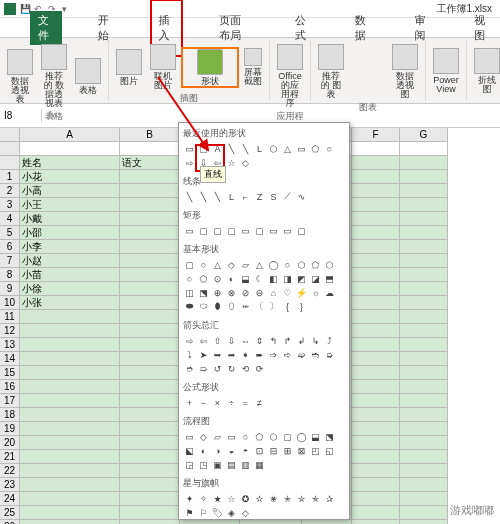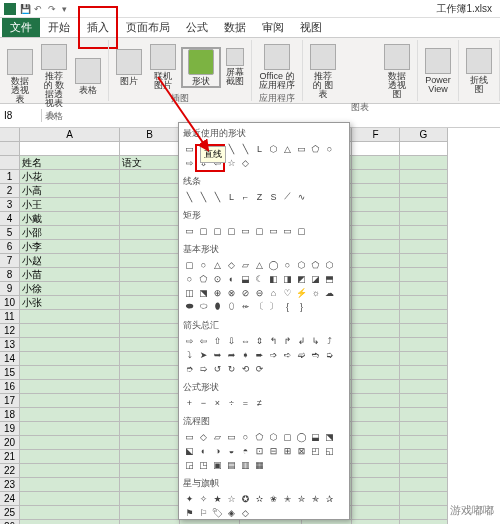--- a/index.html
+++ b/index.html
@@ -3,51 +3,51 @@
 <meta charset="utf-8">
 <style>
 * { margin: 0; padding: 0; box-sizing: border-box; font-family: "Microsoft YaHei", sans-serif; }
 body { width: 500px; height: 524px; background: #fff; overflow: hidden; font-size: 10px; position: relative; }
 .titlebar { height: 18px; background: #fff; display: flex; align-items: center; padding: 0 4px; border-bottom: 1px solid #ddd; }
 .titlebar .icon { width: 12px; height: 12px; background: #217346; margin-right: 4px; }
 .titlebar .quick { display: flex; gap: 4px; }
 .titlebar .quick span { width: 10px; height: 10px; display: inline-block; color: #666; font-size: 9px; }
 .titlebar .filename { position: absolute; right: 8px; font-size: 10px; color: #333; margin-left: 16px; }
 .menubar { height: 20px; background: #fff; display: flex; align-items: center; padding: 0 2px; border-bottom: 1px solid #ccc; }
-.menubar .tab { padding: 2px 8px; font-size: 11px; color: #333; cursor: pointer; }
+.menubar .tab { padding: 2px 8px; font-size: 11px; color: #333; cursor: pointer; margin-left: 28px; }
 .menubar .tab.file { background: #217346; color: #fff; }
 .menubar .tab.active { border: 2px solid #d00; padding: 12px 7px; }
 .ribbon { height: 66px; background: #f3f2f1; display: flex; align-items: stretch; border-bottom: 1px solid #ccc; padding: 2px 0; }
 .ribbon-group { border-right: 1px solid #ddd; padding: 2px 4px; display: flex; flex-direction: column; justify-content: space-between; }
 .ribbon-group .icons { display: flex; gap: 2px; flex: 1; align-items: center; }
 .ribbon-group .label { font-size: 9px; color: #666; text-align: center; }
 .ribbon-btn { display: flex; flex-direction: column; align-items: center; padding: 2px 3px; cursor: pointer; }
 .ribbon-btn .icn { width: 18px; height: 18px; background: #ddd; border: 1px solid #aaa; }
 .ribbon-btn .txt { font-size: 9px; color: #333; margin-top: 2px; text-align: center; line-height: 1; }
 .ribbon-btn.big .icn { width: 26px; height: 26px; }
-.ribbon-btn.shapes { border: 2px solid #a3a3a3; padding: 0px 5px; align-items: center; }
+.ribbon-btn.shapes { border: 2px solid #f97316; padding: 0px 14px; align-items: center; }
 .ribbon-btn.shapes .icn { background: #7cb342; border-radius: 2px; }
 .namebox-row { height: 24px; display: flex; align-items: center; border-bottom: 1px solid #ccc; background: #fff; }
 .namebox { width: 42px; border-right: 1px solid #ccc; padding: 1px 4px; font-size: 10px; }
 .fx { padding: 0 6px; font-style: italic; color: #888; }
 .grid-area { position: relative; height: 402px; overflow: hidden; }
 .grid { display: grid; grid-template-columns: 20px 100px 60px 60px 62px 50px 48px 48px; }
 .cell { border-right: 1px solid #bbb; border-bottom: 1px solid #bbb; height: 14px; font-size: 10px; padding: 0 2px; line-height: 14px; overflow: hidden; }
 .cell.hdr { background: #e8e8e8; text-align: center; font-weight: normal; }
 .cell.row-hdr { background: #e8e8e8; text-align: center; }
 .cell.green { background: #d4e9d4; }
 .cell.white { background: #fff; }
 .cell.right { text-align: right; }
 .shapes-panel { position: absolute; left: 178px; top: 122px; width: 172px; height: 398px; background: #fff; border: 1px solid #999; box-shadow: 2px 2px 6px rgba(0,0,0,0.3); z-index: 100; overflow: hidden; }
 .shapes-panel .section { padding: 2px 4px; }
 .shapes-panel .section-title { font-size: 9px; color: #555; padding: 2px 0; }
 .shapes-panel .shape-row { display: flex; flex-wrap: wrap; gap: 1px; }
 .shapes-panel .shape-item { width: 13px; height: 13px; border: 1px solid transparent; display: flex; align-items: center; justify-content: center; font-size: 9px; color: #444; cursor: pointer; }
 .line-highlight { position: absolute; border: 2px solid #d00; left: 195px; top: 144px; width: 30px; height: 28px; z-index: 101; pointer-events: none; }
-.line-label { position: absolute; left: 200px; top: 146px; font-size: 9px; background: #ffffe0; border: 1px solid #aaa; padding: 1px 3px; z-index: 102; }
+.line-label { position: absolute; left: 200px; top: 166px; font-size: 9px; background: #ffffe0; border: 1px solid #aaa; padding: 1px 3px; z-index: 102; }
 .arrow { position: absolute; left: 148px; top: 72px; width: 80px; height: 90px; z-index: 103; pointer-events: none; }
 .watermark { position: absolute; right: 6px; bottom: 6px; font-size: 11px; color: #888; z-index: 200; }
 </style>
 </head>
 <body>
 
 <div class="titlebar">
   <div class="icon"></div>
   <div class="quick">
     <span>💾</span>

